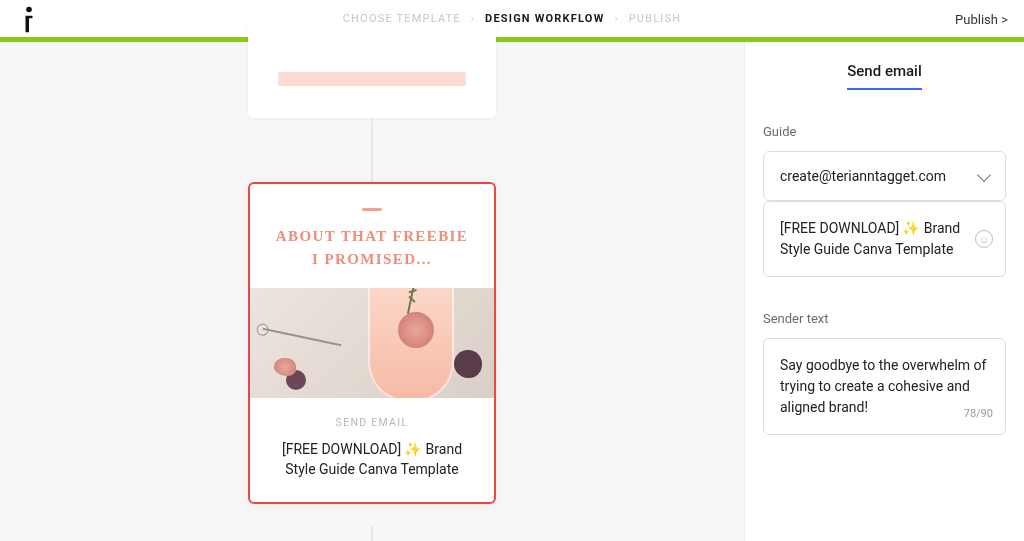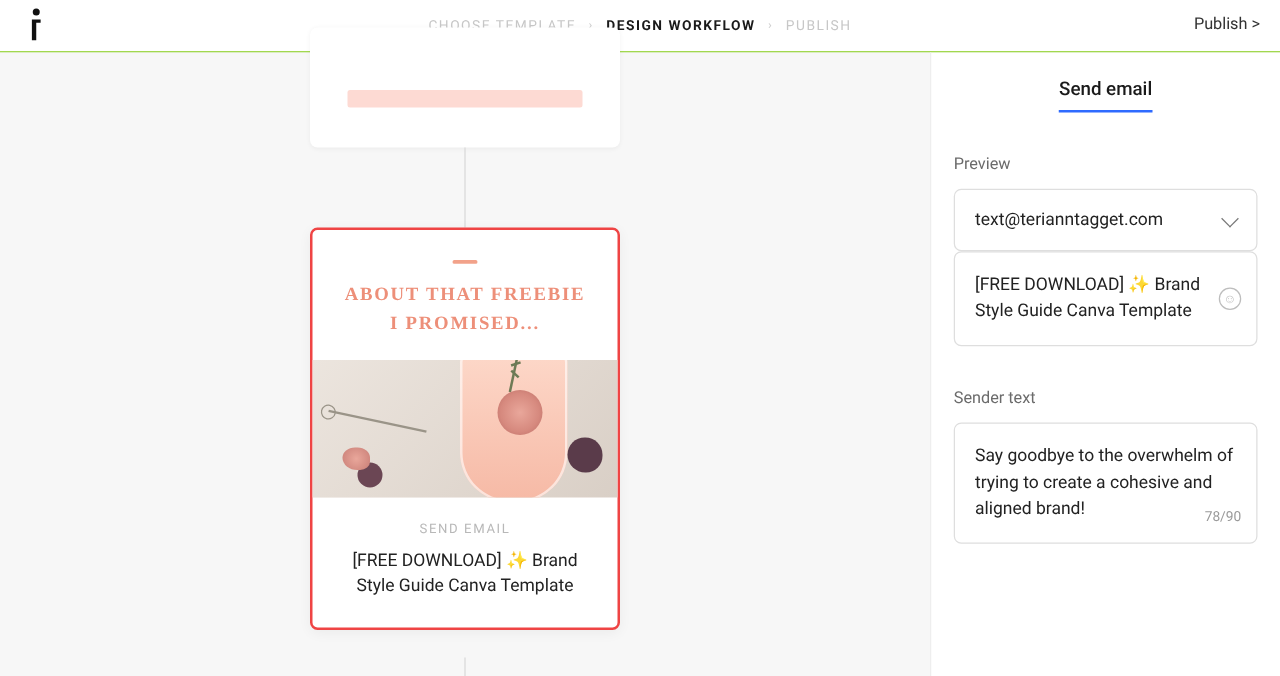--- a/index.html
+++ b/index.html
@@ -1,19 +1,19 @@
 <!DOCTYPE html>
 <html><head>
 <meta charset="utf-8">
 <style>
   * { box-sizing: border-box; margin: 0; padding: 0; }
   html, body { width: 1024px; height: 541px; font-family: -apple-system, BlinkMacSystemFont, "Segoe UI", Roboto, Helvetica, Arial, sans-serif; background: #f7f7f7; color: #1a1a1a; overflow: hidden; }
 
   
-  .topbar { position: absolute; top: 0; left: 0; right: 0; height: 42px; background: #fff; border-bottom: 1px solid #84cc16; display: flex; align-items: center; }
+  .topbar { position: absolute; top: 0; left: 0; right: 0; height: 42px; background: #fff; border-bottom: 5px solid #84cc16; display: flex; align-items: center; }
   .logo { position: absolute; left: 18px; top: 6px; width: 22px; height: 28px; }
   .breadcrumb { flex: 1; display: flex; justify-content: center; align-items: center; gap: 10px; font-size: 11px; letter-spacing: 1.2px; text-transform: uppercase; }
   .breadcrumb span.step { color: #c7c7c7; }
   .breadcrumb span.step.active { color: #1a1a1a; font-weight: 700; }
   .breadcrumb span.sep { color: #d0d0d0; font-size: 10px; }
   .publish-link { position: absolute; right: 16px; top: 12px; font-size: 13px; color: #333; cursor: pointer; }
 
   
   .canvas { position: absolute; left: 0; top: 42px; right: 280px; bottom: 0; background: #f7f7f7; }
 
@@ -104,23 +104,23 @@
 
   <div class="connector2"></div>
 
 </div>
 
 <div class="panel">
   <div class="panel-tab-wrap">
     <div class="panel-tab">Send email</div>
   </div>
 
-  <div class="field-label">Preview</div>
+  <div class="field-label">Guide</div>
   <div class="select">
-    <span>text@terianntagget.com</span>
+    <span>create@terianntagget.com</span>
     <span class="chev"></span>
   </div>
 
   <div class="textarea-like" style="padding-right:40px;">
     <span>[FREE DOWNLOAD] ✨ Brand Style Guide Canva Template</span>
     <span class="emoji-btn">
       <span>☺</span>
     </span>
   </div>
 

